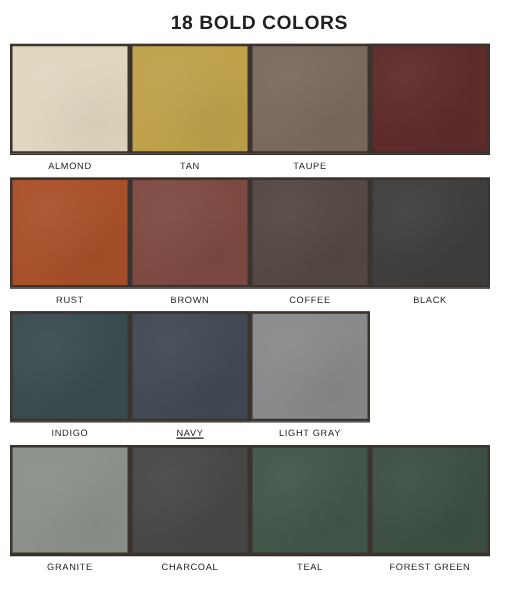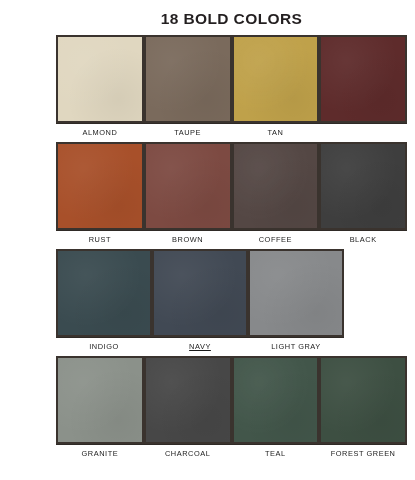--- a/index.html
+++ b/index.html
@@ -12,21 +12,20 @@
     height: 480px;
     font-family: "Liberation Sans", sans-serif;
     overflow: hidden;
   }
   #chart-root {
     width: 415px;
     height: 480px;
     box-sizing: border-box;
     position: relative;
     background: #ffffff;
-    padding-left: 48px;
   }
   #chart-title {
     text-align: center;
     font-size: 15.5px;
     font-weight: bold;
     color: #231f20;
     letter-spacing: 0.4px;
     padding-top: 9px;
     padding-bottom: 0px;
     line-height: 20px;
@@ -93,32 +92,32 @@
 
     <div class="swatch-row">
       <div class="swatch-cell">
         <div class="swatch-chip" style="background-color: rgb(224, 215, 192); border-color: rgb(58, 51, 46);">
           <div class="sheen"></div>
         </div>
         <div class="swatch-sep"></div>
         <div class="swatch-label" style="color: rgb(26, 26, 26);">ALMOND</div>
       </div>
       <div class="swatch-cell">
+        <div class="swatch-chip" style="background-color: rgb(191, 161, 74); border-color: rgb(58, 51, 46);">
+          <div class="sheen"></div>
+        </div>
+        <div class="swatch-sep"></div>
+        <div class="swatch-label" style="color: rgb(26, 26, 26);">TAN</div>
+      </div>
+      <div class="swatch-cell">
         <div class="swatch-chip" style="background-color: rgb(122, 106, 92); border-color: rgb(58, 51, 46);">
           <div class="sheen"></div>
         </div>
         <div class="swatch-sep"></div>
         <div class="swatch-label" style="color: rgb(26, 26, 26);">TAUPE</div>
-      </div>
-      <div class="swatch-cell">
-        <div class="swatch-chip" style="background-color: rgb(191, 161, 74); border-color: rgb(58, 51, 46);">
-          <div class="sheen"></div>
-        </div>
-        <div class="swatch-sep"></div>
-        <div class="swatch-label" style="color: rgb(26, 26, 26);">TAN</div>
       </div>
       <div class="swatch-cell">
         <div class="swatch-chip" style="background-color: rgb(94, 43, 43); border-color: rgb(58, 51, 46);">
           <div class="sheen"></div>
         </div>
         <div class="swatch-sep"></div>
       </div>
     </div>
 
     <div class="swatch-row">

